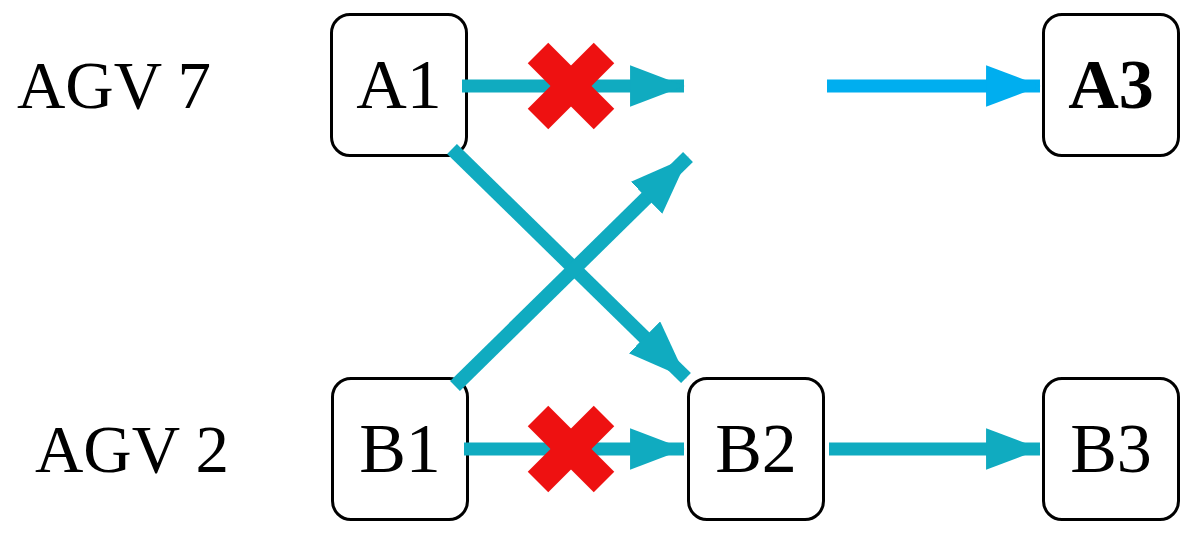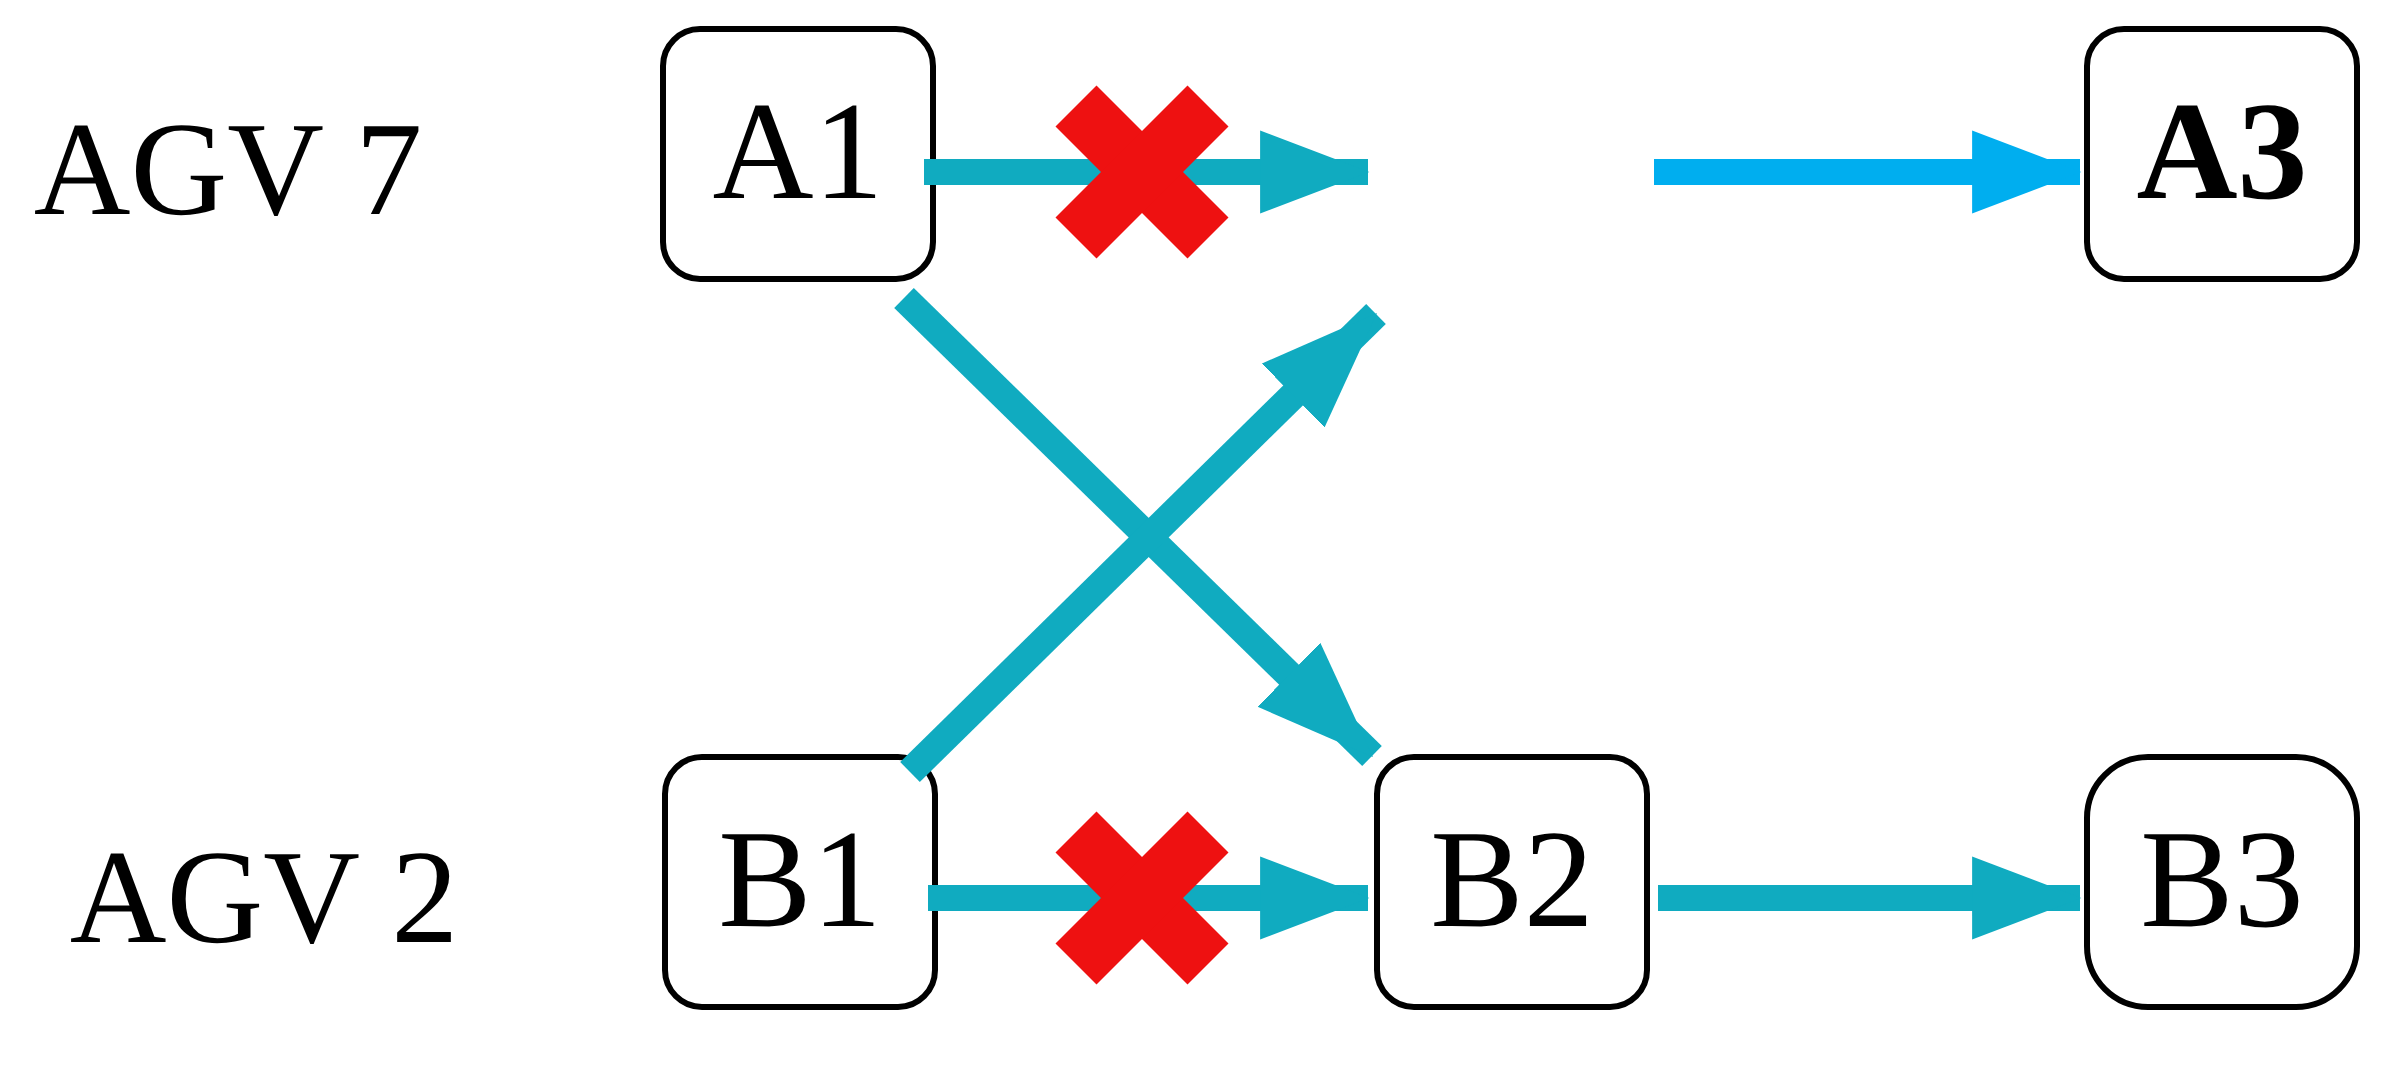--- a/index.html
+++ b/index.html
@@ -12,21 +12,21 @@
   }
   .row-label{
     position:absolute;
     width:200px;height:90px;
     display:flex;align-items:center;justify-content:center;
     font-size:67px;color:#000;
     white-space:nowrap;
   }
   .node{
     position:absolute;
-    width:138px;height:128px;
+    width:138px;height:144px;
     box-sizing:border-box;
     border:3px solid #000;
     border-radius:20px;
     background:#fff;
     display:flex;align-items:center;justify-content:center;
     font-size:70px;color:#000;
     z-index:1;
   }
   .arrows{
     position:absolute;left:0;top:0;
@@ -73,15 +73,15 @@
   </svg>
 
   <div class="row-label" style="left:14px;top:40px;">AGV 7</div>
   <div class="row-label" style="left:32px;top:404px;">AGV 2</div>
 
   <div class="node" style="left:330px;top:13px;">A1</div>
   <div class="node" style="left:1042px;top:13px;font-weight:bold;">A3</div>
 
   <div class="node" style="left:331px;top:377px;">B1</div>
   <div class="node" style="left:687px;top:377px;">B2</div>
-  <div class="node" style="left:1042px;top:377px;border-radius:32px;">B3</div>
+  <div class="node" style="left:1042px;top:377px;">B3</div>
 
 </div>
 
 </body></html>

